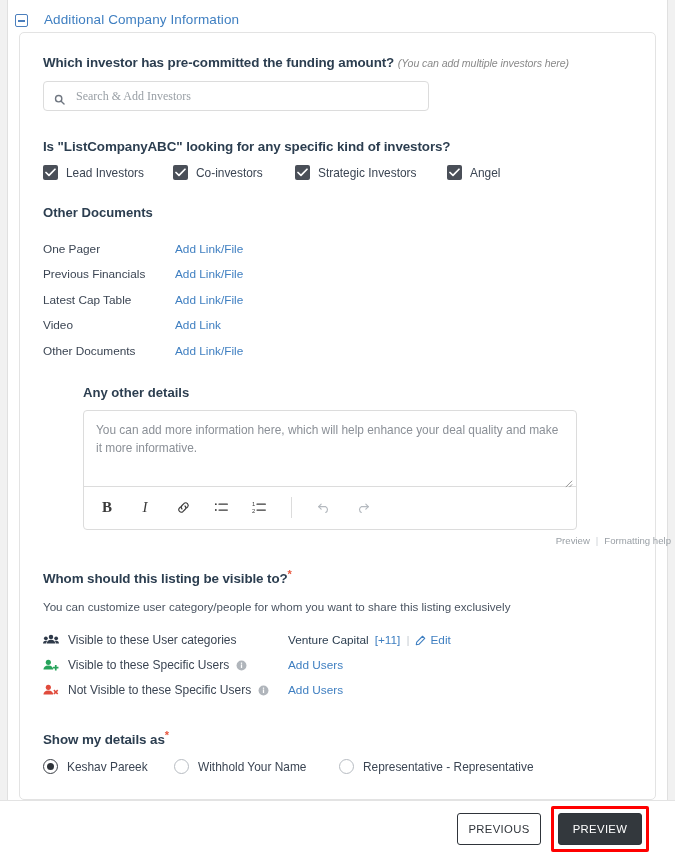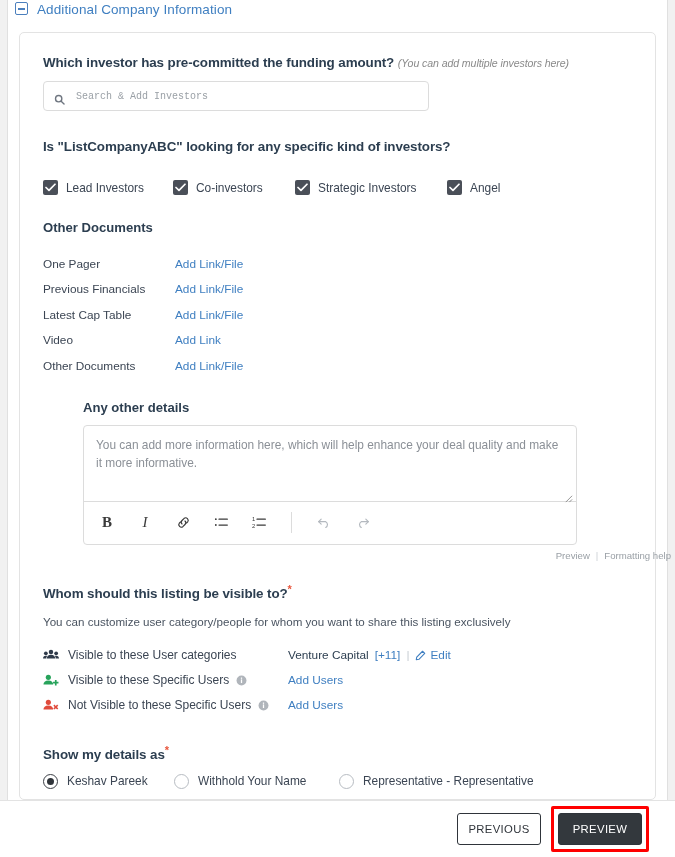--- a/index.html
+++ b/index.html
@@ -26,21 +26,21 @@
     background: #f1f1f1; border-left: 1px solid #e0e0e0;
   }
 
   .content {
     position: absolute; left: 9px; top: 0; right: 9px; bottom: 0;
     background: #ffffff;
   }
 
   
   .section-header {
-    display: flex; align-items: flex-start; gap: 9px;
+    display: flex; align-items: flex-end; gap: 16px;
     padding: 2px 0 0 6px;
     height: 27px;
   }
   .collapse-icon {
     width: 13px; height: 13px;
     border: 1px solid #4b7fbd;
     border-radius: 2px;
     position: relative;
     display: inline-block;
     flex: 0 0 auto;
@@ -83,29 +83,29 @@
     border: 1px solid #dcdcdc;
     border-radius: 4px;
     display: flex; align-items: center;
     padding: 0 10px;
     gap: 9px;
     background: #fff;
   }
   .search-icon { width: 11px; height: 11px; flex: 0 0 auto; color: #6f7680; }
   .search-input {
     border: 0; outline: 0; flex: 1; height: 100%;
-    font-family: Liberation Mono, monospace;
-    font-size: 10px; color: #333;
+    font-family: Liberation Serif, serif;
+    font-size: 12px; color: #333;
     background: transparent;
   }
   .search-input::placeholder { color: #9aa0a6; }
 
   
   .block-gap-1 { margin-top: 28px; }
-  .cb-row { display: flex; align-items: center; margin-top: 26px; }
+  .cb-row { display: flex; align-items: center; margin-top: 11px; }
   .cb-item { display: flex; align-items: center; gap: 8px; }
   .cb-box {
     width: 15px; height: 15px; border-radius: 2px;
     background: #4a4f58;
     position: relative; flex: 0 0 auto;
   }
   .cb-box svg { position: absolute; left: 2px; top: 3px; }
   .cb-label { font-size: 11.9px; color: #3b4553; }
 
   
@@ -178,21 +178,21 @@
   .vis-value { display: flex; align-items: center; gap: 6px; font-size: 11.8px; color: #2c3e50; }
   .plus-count { color: #3f7fc1; }
   .vbar { color: #c9ced4; }
   .edit-link { color: #3f7fc1; display: flex; align-items: center; gap: 4px; cursor: pointer; }
   .pencil-icon { width: 11px; height: 11px; color: #3f7fc1; }
   .add-users-link { font-size: 11.8px; color: #3f7fc1; cursor: pointer; }
 
   
   .radio-wrap { margin-top: 26px; }
   .radio-row { display: flex; align-items: center; margin-top: 12px; }
-  .radio-item { display: flex; align-items: flex-start; gap: 9px; }
+  .radio-item { display: flex; align-items: center; gap: 9px; }
   .radio-circle {
     width: 15px; height: 15px; border-radius: 50%;
     border: 1.6px solid #b7bcc2; background: #fff;
     position: relative; flex: 0 0 auto;
   }
   .radio-circle.selected { border: 1.6px solid #3b3f46; }
   .radio-circle.selected::after {
     content: ""; position: absolute; left: 3px; top: 3px;
     width: 7px; height: 7px; border-radius: 50%; background: #2f343a;
   }

